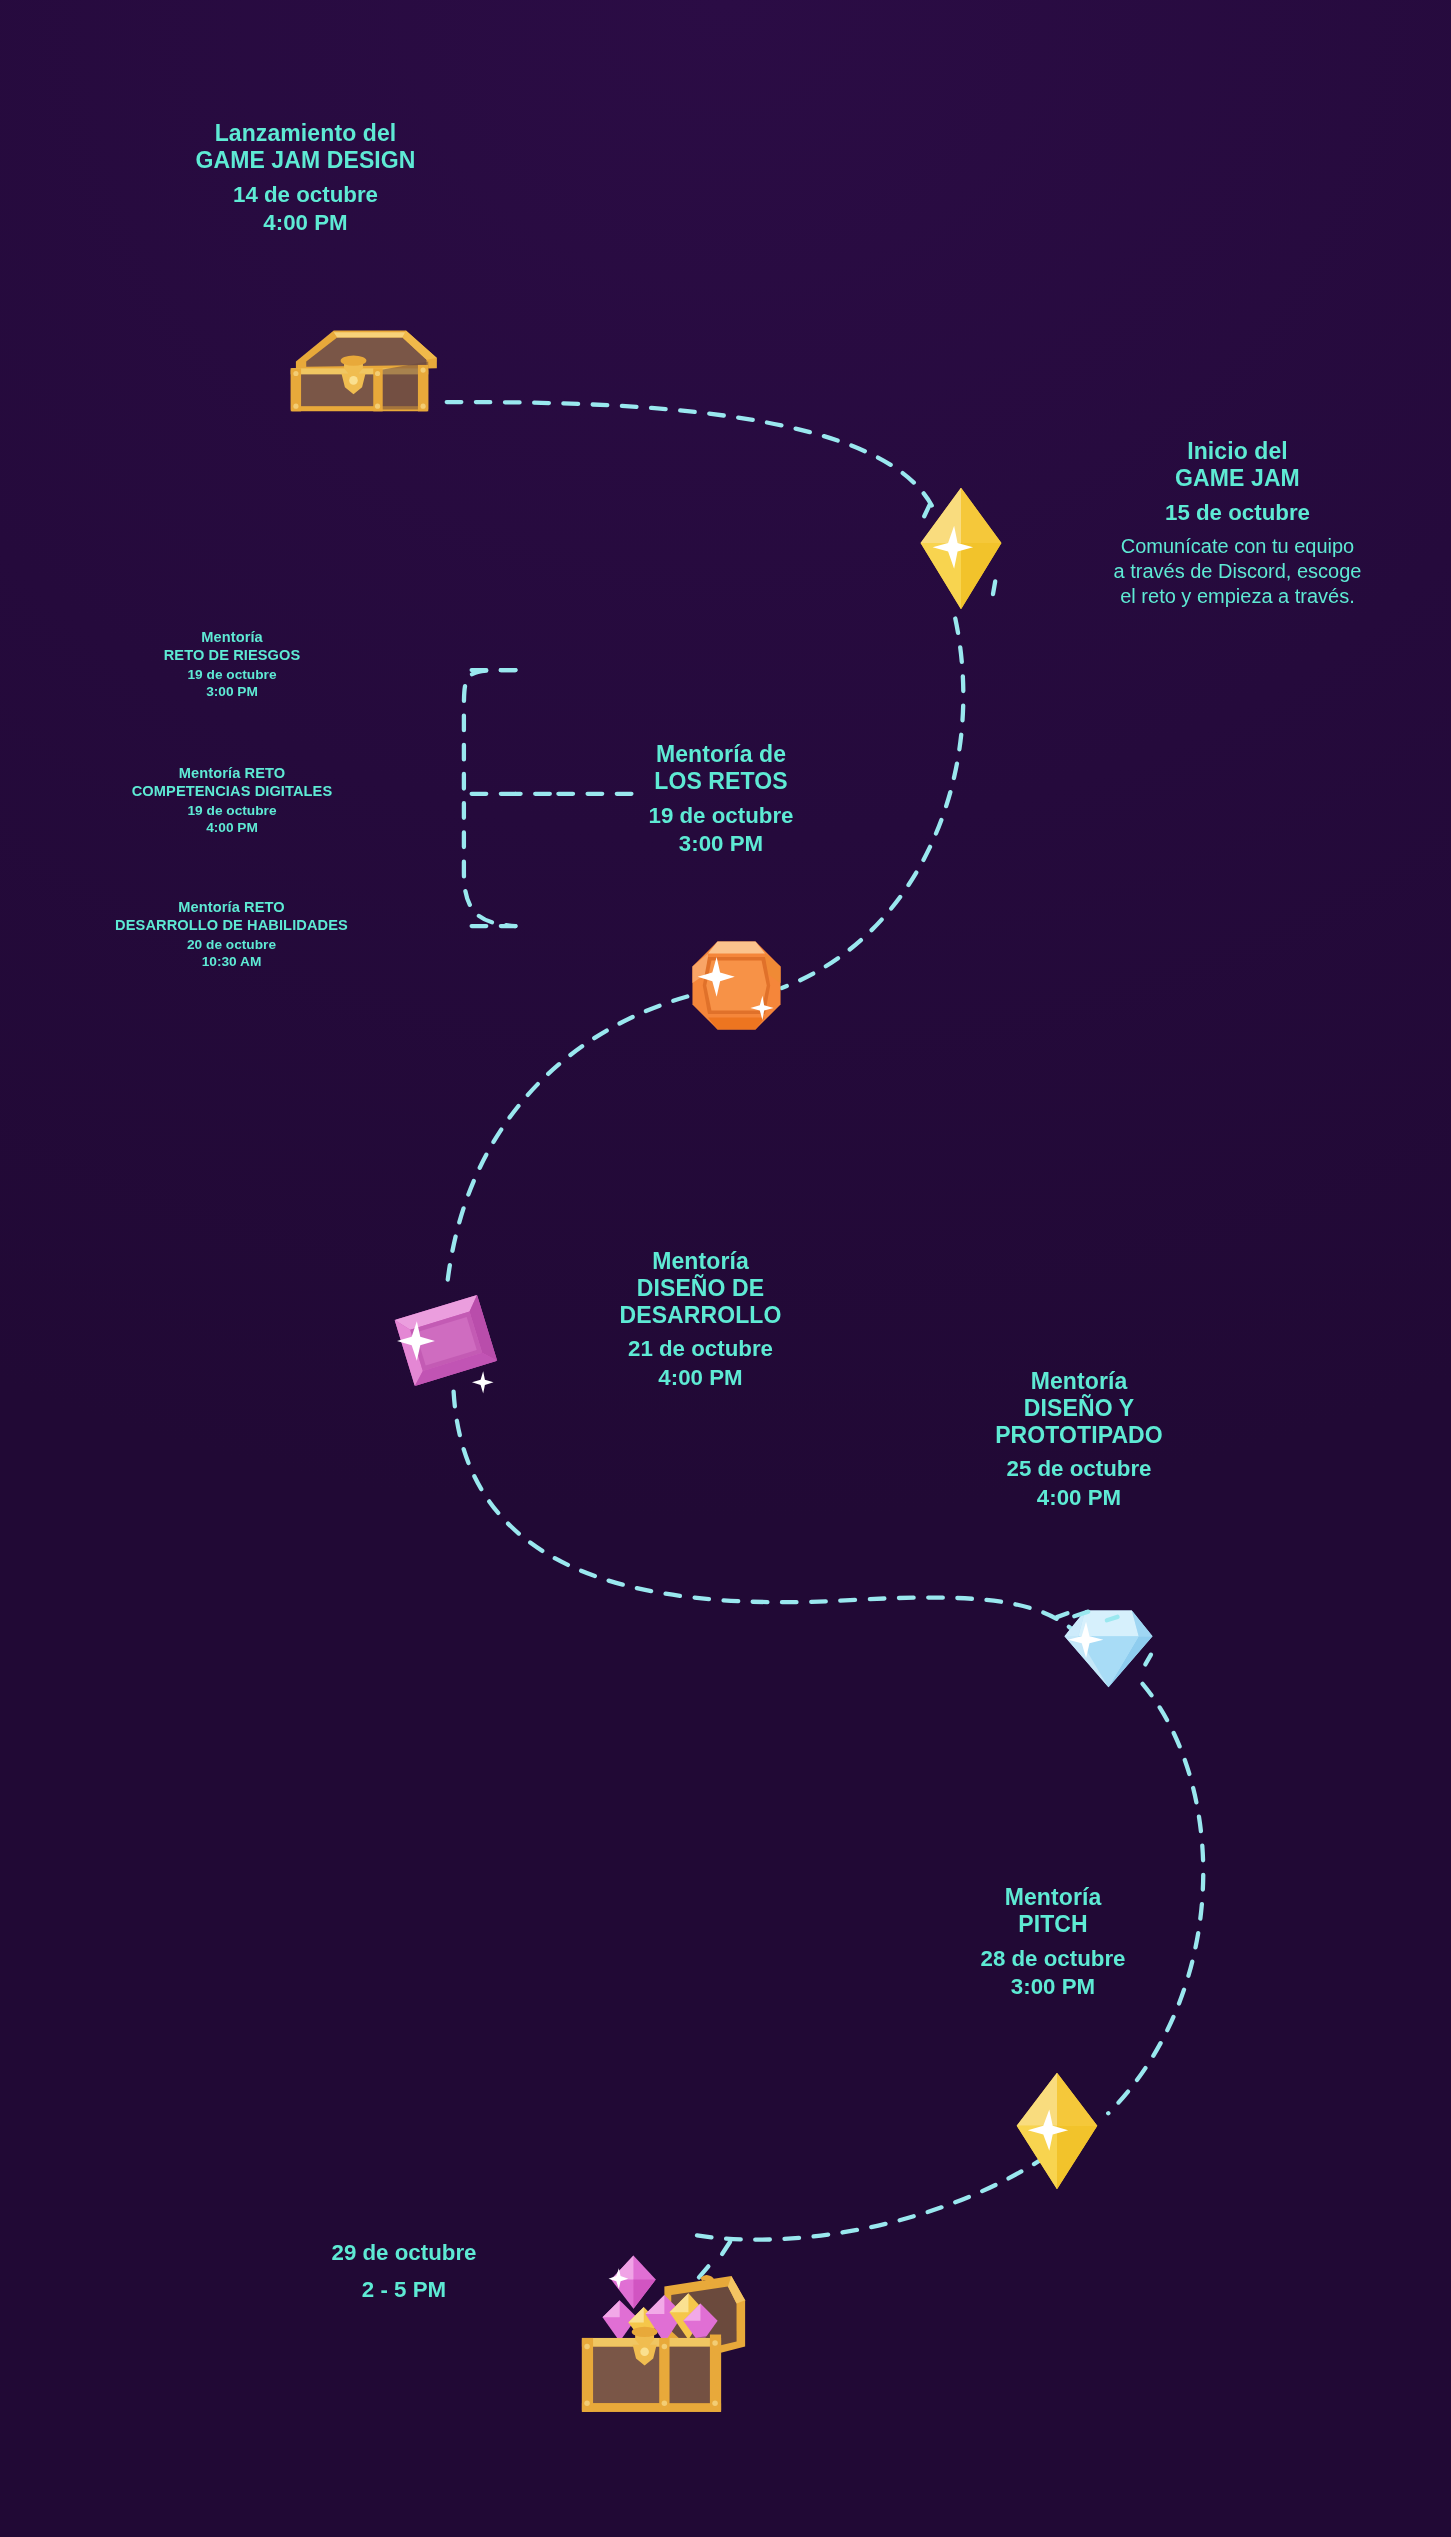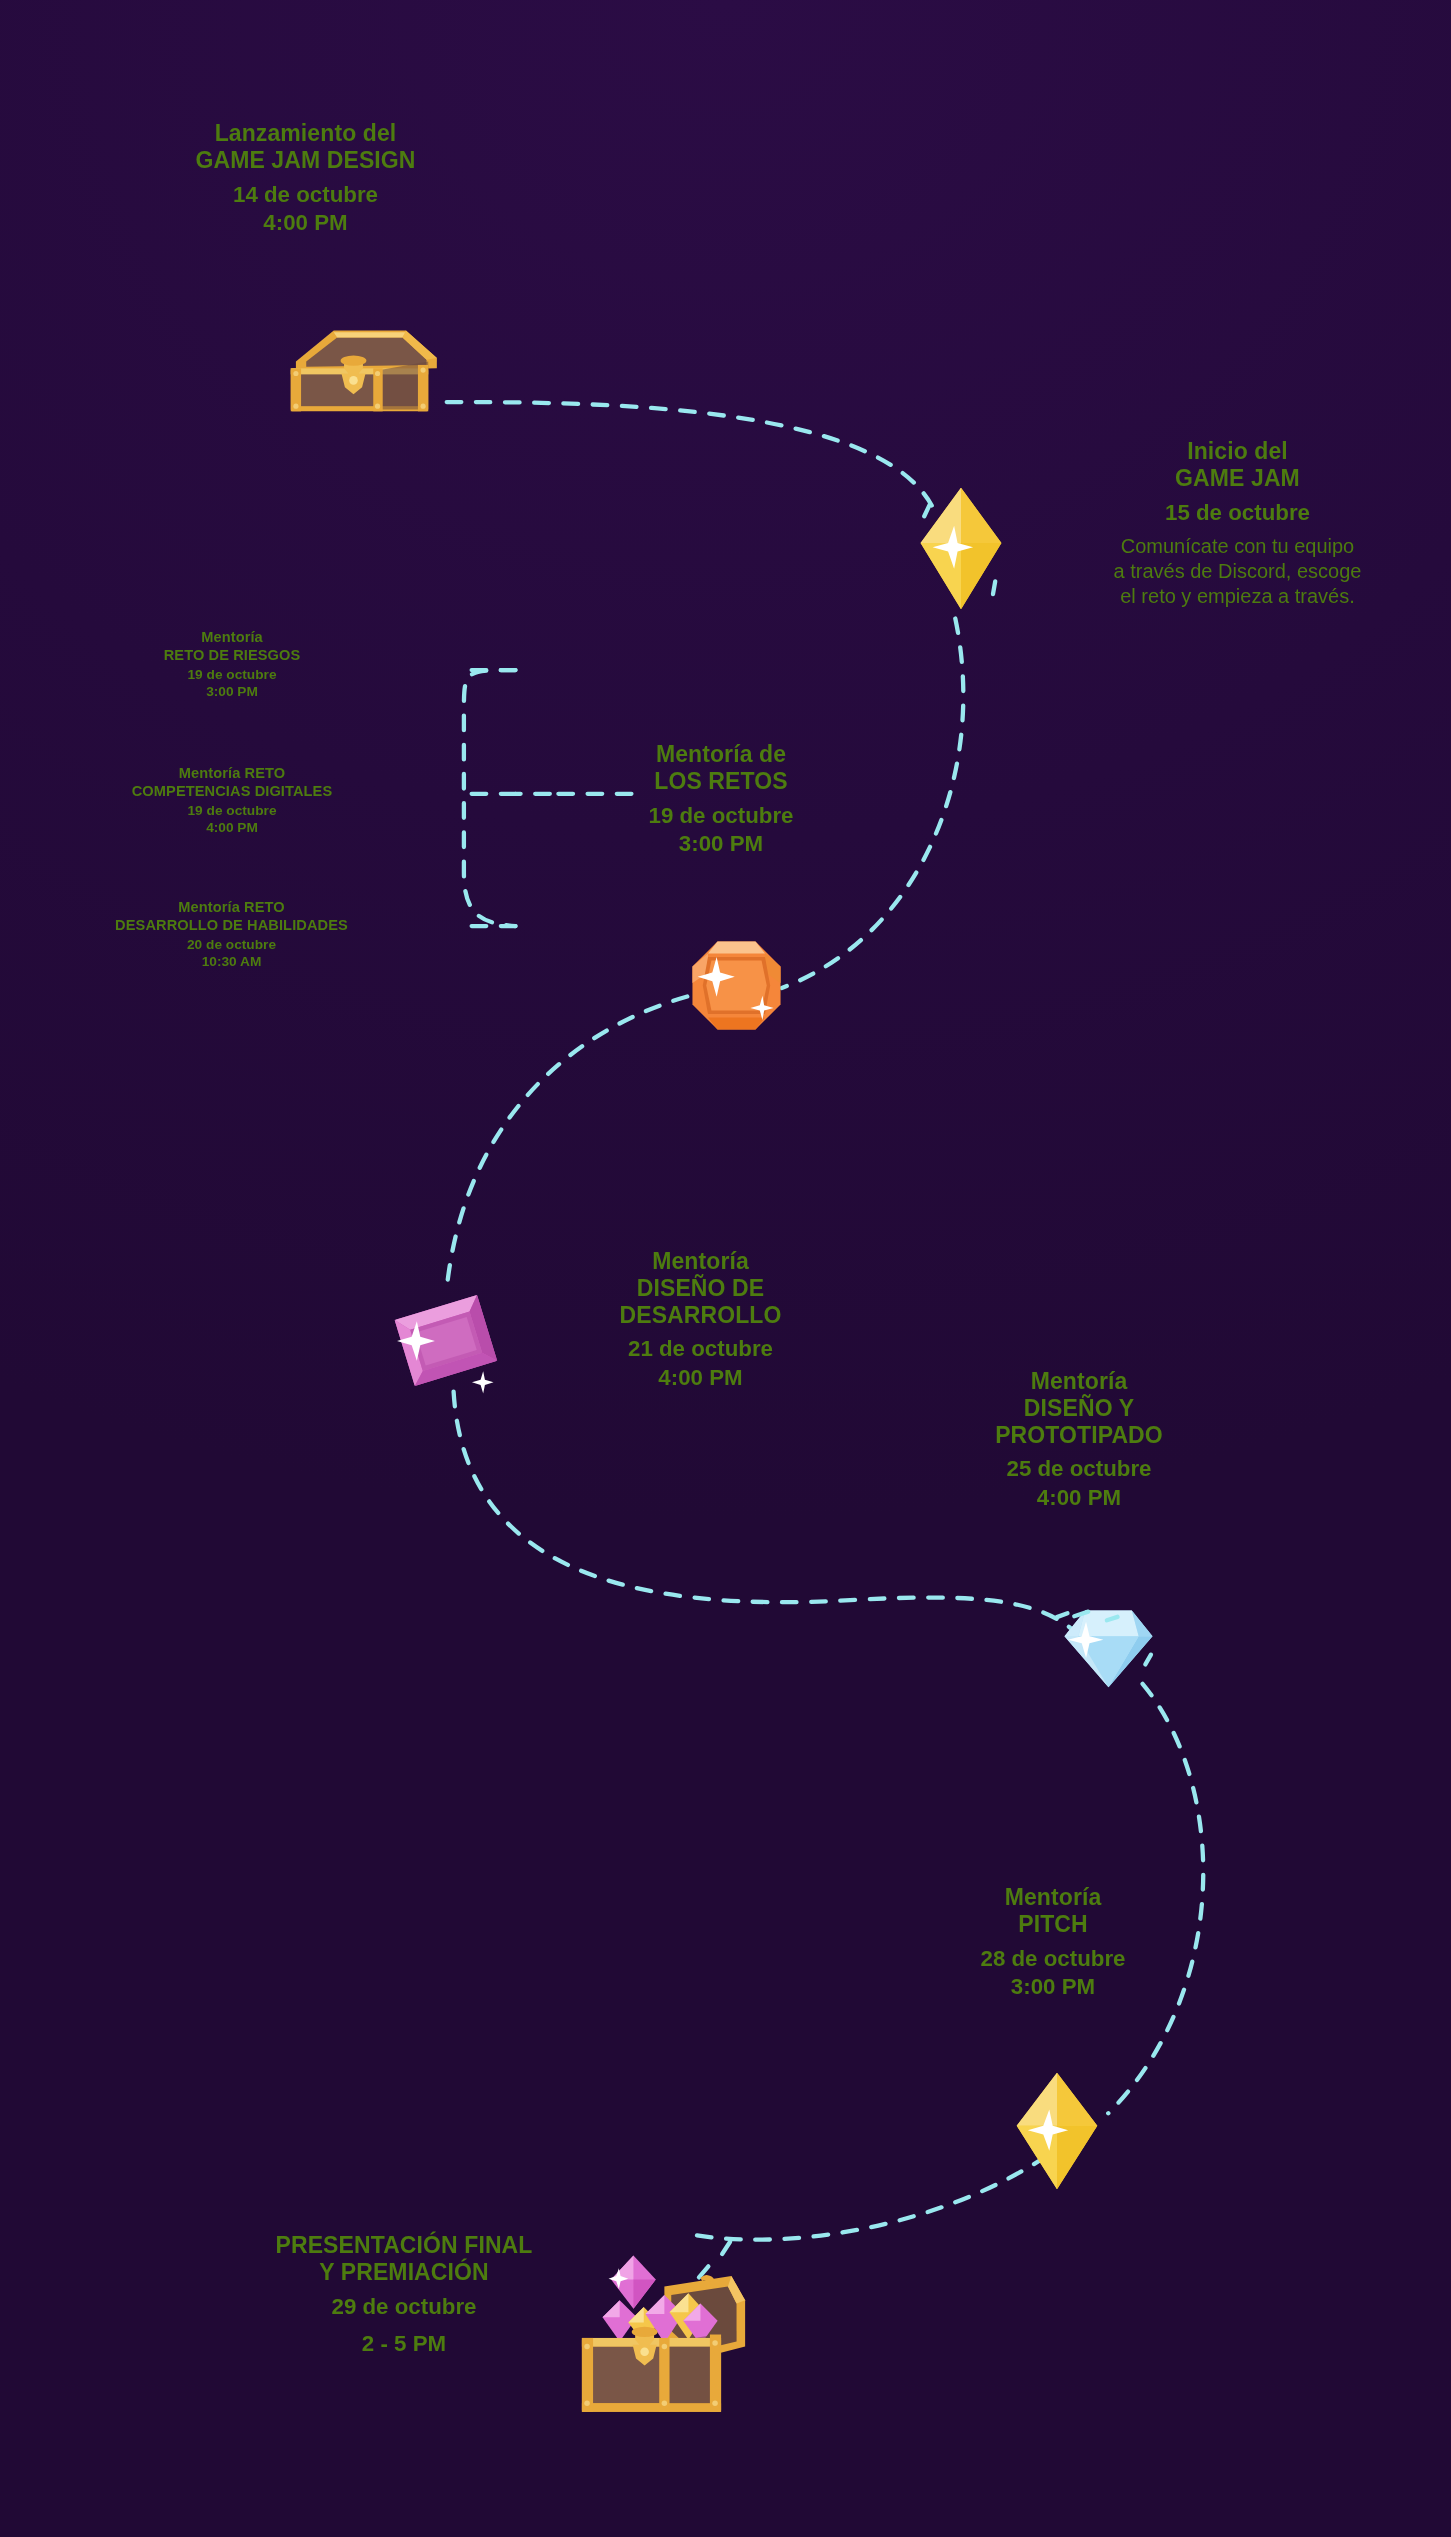--- a/index.html
+++ b/index.html
@@ -16,21 +16,21 @@
     overflow:hidden;
   }
   
   #bg-vignette{
     position:absolute;inset:0;
     background:
       radial-gradient(ellipse 120% 60% at 50% 0%, #2b0c45 0%, #250a3c 55%, #210935 100%);
     pointer-events:none;
   }
   #path-layer{position:absolute;inset:0;}
-  .block{position:absolute;color:#4d7c0f;}
+  .block{position:absolute;color:#5eead4;}
   .ttl{
     font-weight:bold;
     line-height:1.17;
     letter-spacing:0.1px;
   }
   .sub{
     font-weight:700;
     line-height:1.2;
   }
   .c{text-align:center;}
@@ -262,24 +262,20 @@
       <polygon points="50,2 97,64 50,138 3,64" fill="#f7cf3f"></polygon>
       <polygon points="50,2 50,64 3,64" fill="#f9dc7e"></polygon>
       <polygon points="50,64 97,64 50,138" fill="#f2c32b"></polygon>
       <polygon points="3,64 50,64 50,138" fill="#f8d44f"></polygon>
       <polygon points="50,2 97,64 50,64" fill="#f5c83a"></polygon>
       <path d="M34 64 l7 -19 4 19 18 5 -18 5 -4 19 -7 -19 -18 -5 z" fill="#ffffff"></path>
     </svg>
   </div>
 
   <div class="block big c" style="left:202px;top:2232px;width:404px;">
-    <div class="ttl">
-      <div>PRESENTACIÓN FINAL</div>
-      <div>Y PREMIACIÓN</div>
-    </div>
     <div class="sub">29 de octubre</div>
     <div class="sub" style="margin-top:11px;">2 - 5 PM</div>
   </div>
 
   <div class="icon" style="left:563px;top:2221px;width:189px;height:215px;">
     <svg width="189" height="215" viewBox="0 0 220 250">
 
       <g>
         <polygon points="82,40 108,68 82,102 56,68" fill="#e06fd4"></polygon>
         <polygon points="82,40 82,68 56,68" fill="#f0a3e6"></polygon>

